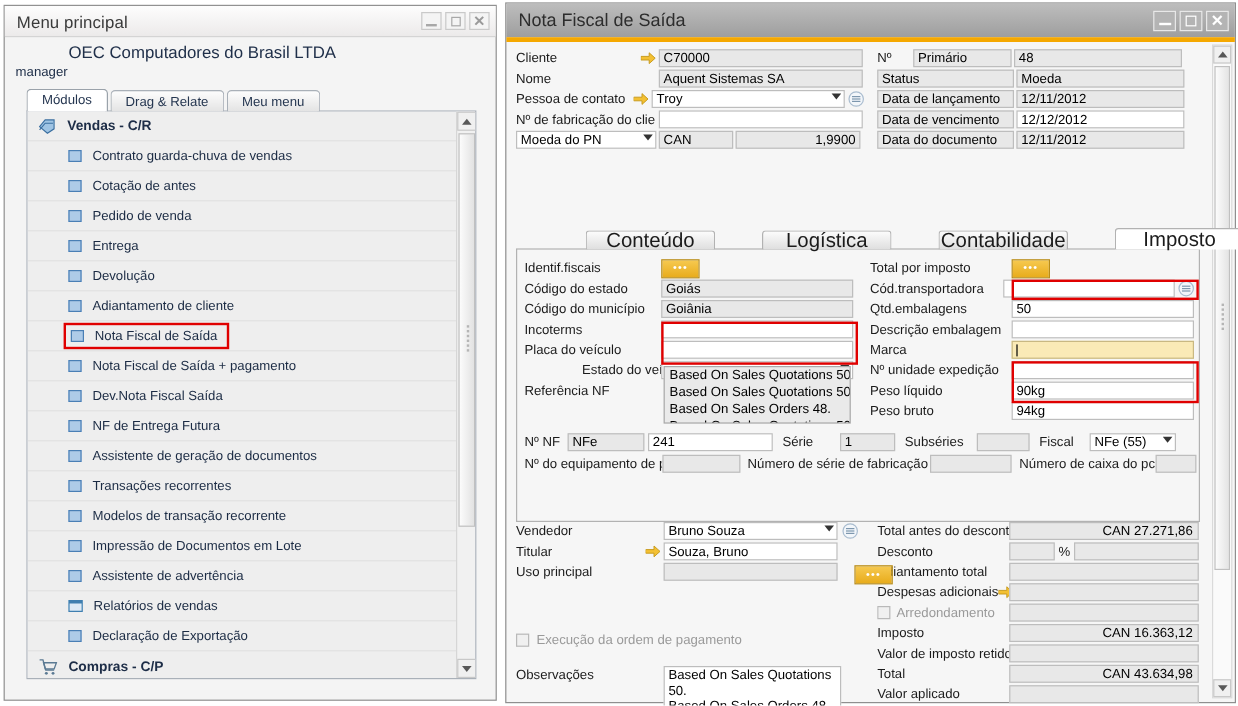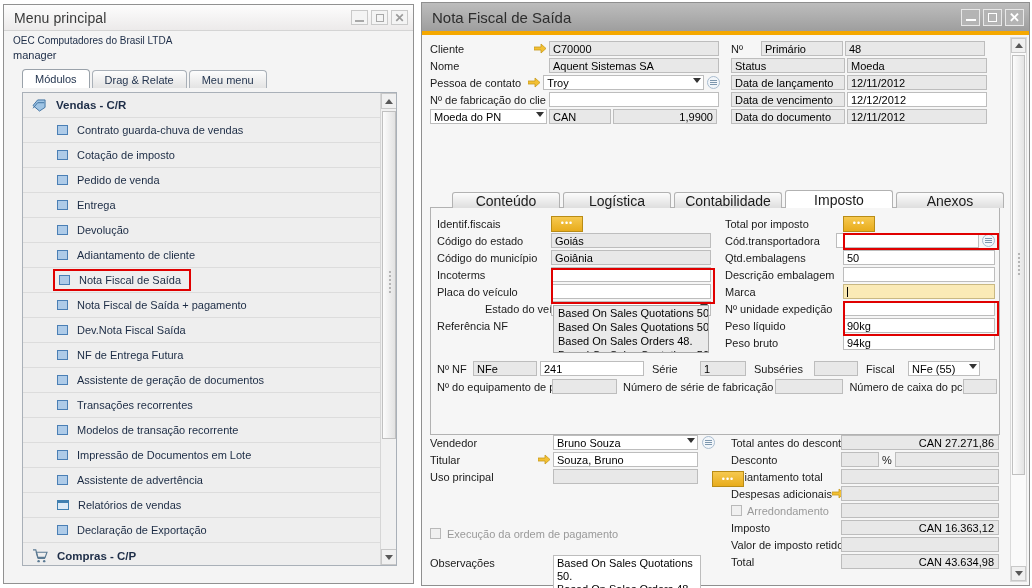--- a/index.html
+++ b/index.html
@@ -29,21 +29,21 @@
     display: flex; align-items: center; justify-content: center;
     font-size: 10px; color: #9a9a9a; line-height: 1;
   }
   .wb .mini { display:block; width:9px; height:2px; background:#a8a8a8; margin-top:6px; }
   .wb .sq { display:block; width:8px; height:8px; border:1.5px solid #a8a8a8; }
   .wb .xx { font-size: 12px; font-weight: bold; color:#9a9a9a; }
 
   
   #left-window { left: 3px; top: 4px; width: 411px; height: 580px; background:#f4f4f4; }
   .left-sub { padding: 4px 0 0 9px; }
-  .left-sub .l1 { font-size: 10px; color: #20304a; }
+  .left-sub .l1 { font-size: 14px; color: #20304a; margin-left: 44px; }
   .left-sub .l2 { font-size: 11px; color: #20304a; margin-top: 3px; }
 
   .tabs-row { display: flex; align-items: flex-end; height: 19px; margin: 8px 0 0 18px; position: relative; z-index: 3;}
   .tab {
     height: 18px; padding: 0 12px; display: flex; align-items: center;
     font-size: 11px; color: #253650;
     border: 1px solid #a9b0b8; border-bottom: none;
     border-radius: 4px 4px 0 0;
     background: linear-gradient(#fdfdfd,#e3e3e3);
     margin-right: 2px;
@@ -121,22 +121,22 @@
 
   .yellowbtn {
     width: 32px; height: 16px; background: linear-gradient(#f6c950,#e8ac1c);
     border:1px solid #b98c16; display:flex;align-items:center;justify-content:center;
     color:#fff; font-size:9px; letter-spacing:1px; line-height:1;
   }
 
   
   .mtabs { position:absolute; left:8px; top:155px; width:570px; display:flex; align-items:flex-end; height:18px; padding-left:22px; z-index:4;}
   .mtab { height:16px; padding:0 6px; min-width:108px; display:flex; align-items:center; justify-content:center;
-    font-size:14px; color:#1b1b1b; border:1px solid #b2b2b2; border-bottom:none; border-radius:3px 3px 0 0;
-    background:linear-gradient(#fcfcfc,#dedede); margin-right:3px; }
+    font-size:17px; color:#1b1b1b; border:1px solid #b2b2b2; border-bottom:none; border-radius:3px 3px 0 0;
+    background:linear-gradient(#fcfcfc,#dedede); margin-right:3px;margin-left:36px; }
   .mtab.active { background:#fff; height:18px; }
 
   .tabpanel { position:absolute; left:8px; top:172px; width:570px; height:228px; background:#f6f6f6; border:1px solid #b2b2b2; }
 
   .col-l { position:absolute; left:6px; top:8px; width:276px; }
   .col-r { position:absolute; left:294px; top:8px; width:270px; }
 
   .redbox { position:absolute; border:2px solid #e00000; pointer-events:none; }
 
   .dropdown-list {
@@ -209,21 +209,21 @@
           </svg>
           <span>Vendas - C/R</span>
         </div>
 
         <div class="mrow">
             <span class="sq-ico"></span>
             <span>Contrato guarda-chuva de vendas</span>
           </div>
           <div class="mrow">
             <span class="sq-ico"></span>
-            <span>Cotação de imposto</span>
+            <span>Cotação de antes</span>
           </div>
           <div class="mrow">
             <span class="sq-ico"></span>
             <span>Pedido de venda</span>
           </div>
           <div class="mrow">
             <span class="sq-ico"></span>
             <span>Entrega</span>
           </div>
           <div class="mrow">
@@ -640,20 +640,26 @@
                 <span>Valor de imposto retidc</span>
               </span>
               <span class="tot-val"></span>
             </div>
             <div class="tot-row">
               <span class="tot-lbl" style="display: flex; align-items: center; white-space: nowrap; overflow: hidden;">
                 <span>Total</span>
               </span>
               <span class="tot-val">CAN 43.634,98</span>
             </div>
+            <div class="tot-row">
+              <span class="tot-lbl" style="display: flex; align-items: center; white-space: nowrap; overflow: hidden;">
+                <span>Valor aplicado</span>
+              </span>
+              <span class="tot-val"></span>
+            </div>
           </div>
 
         <div class="yellowbtn" style="position:absolute;left:282px;top:36px;">
           <span>•••</span>
         </div>
       </div>
 
     </div>
   </div>
 </div>

